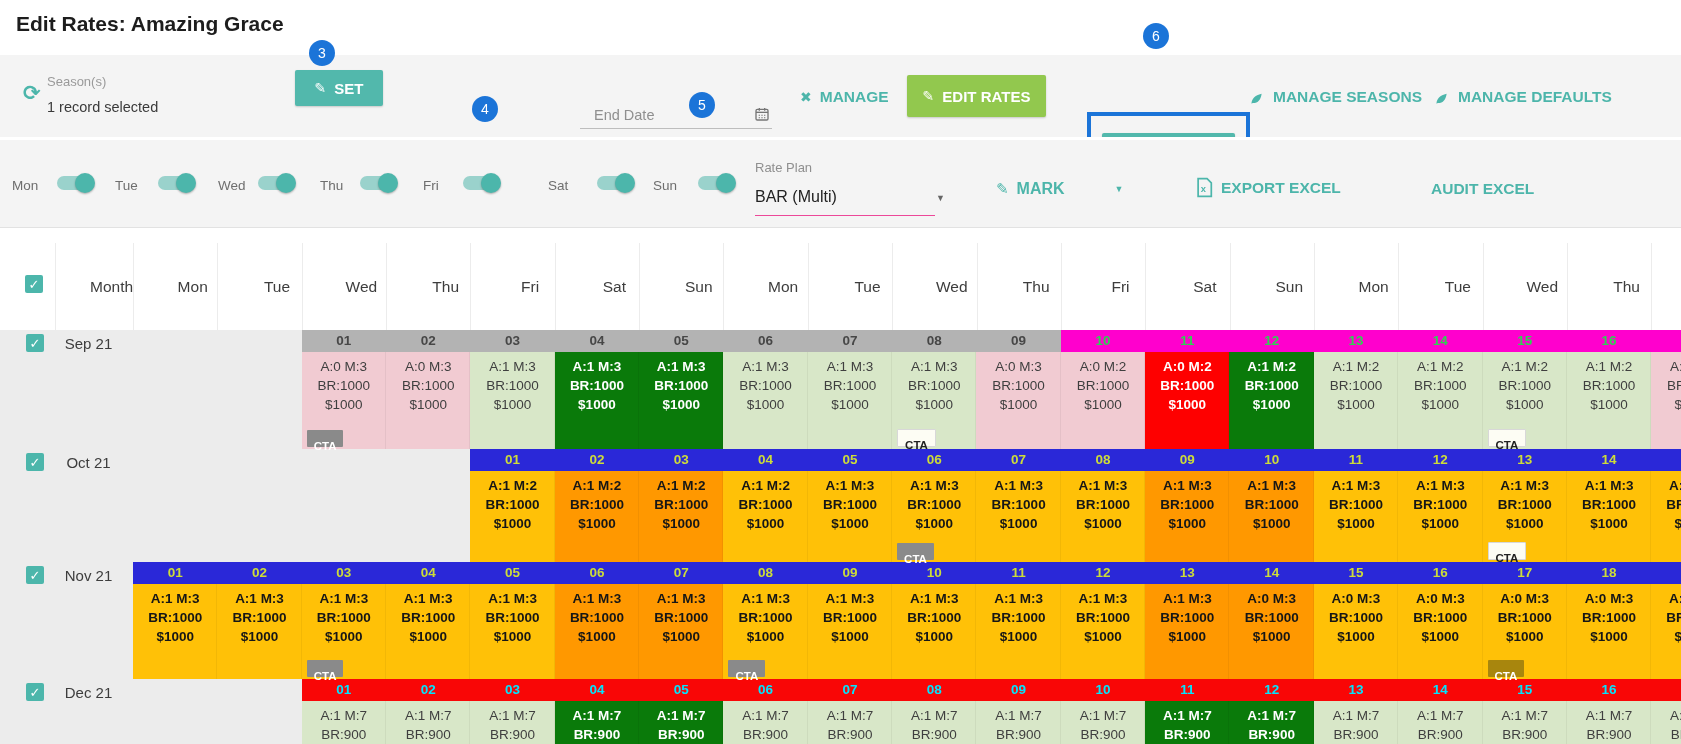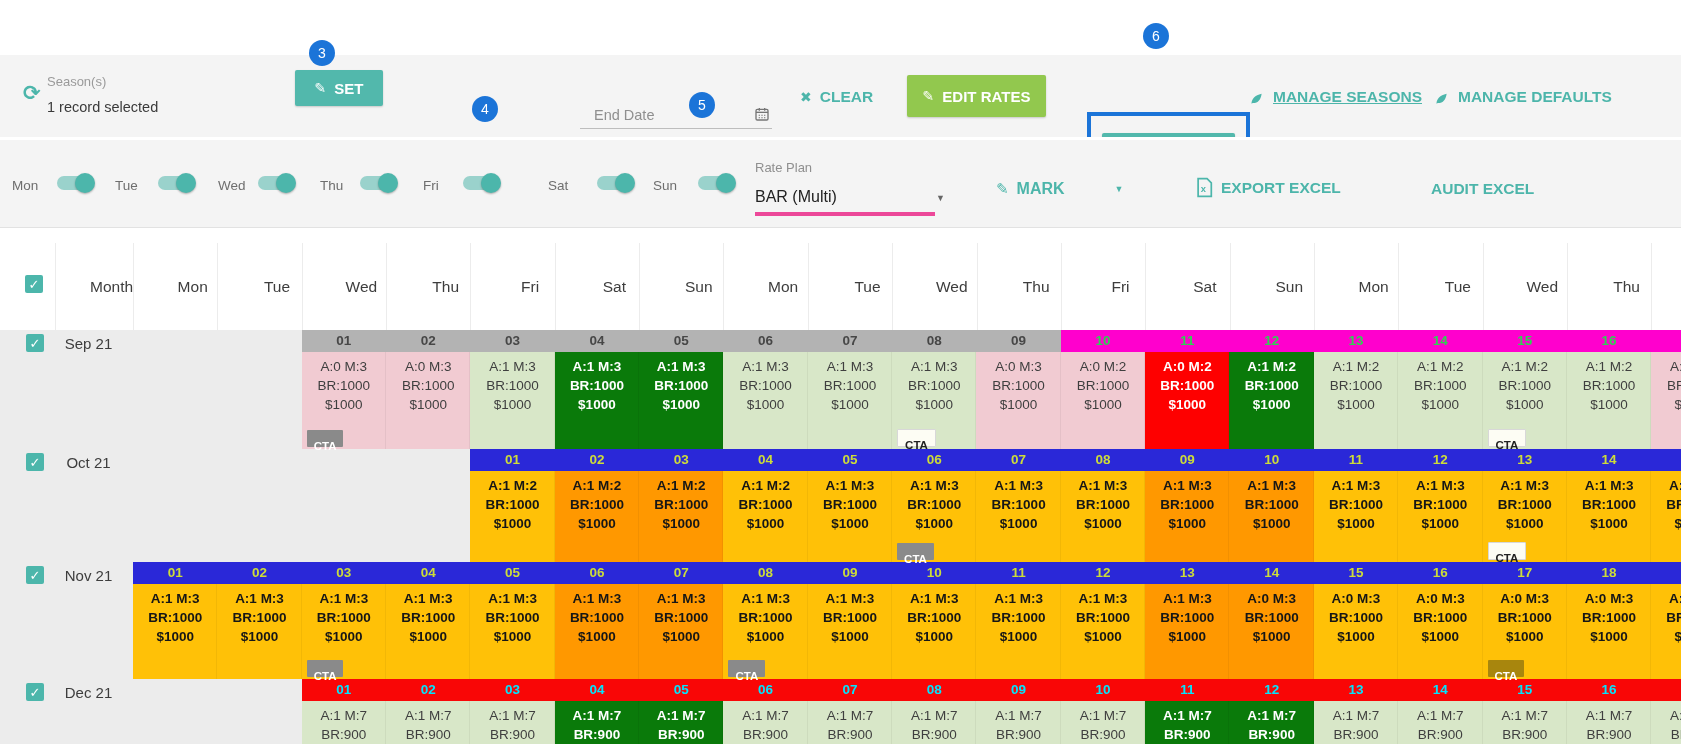--- a/index.html
+++ b/index.html
@@ -44,21 +44,21 @@
 
   
   .tlabel { position:absolute; top:38px; font-size:13.5px; color:#6e6e6e; }
   .tswitch { position:absolute; top:36px; width:34px; height:14px; border-radius:7px;
              background:#9ad2cc; cursor:pointer; }
   .tswitch::after { content:''; position:absolute; right:-4px; top:-3px; width:20px; height:20px;
              border-radius:50%; background:#4cb6ab; box-shadow:0 1px 2px rgba(0,0,0,.3); }
 
   .rp-label { position:absolute; left:755px; top:20px; font-size:13px; color:#8f8f8f; }
   .rp-value { position:absolute; left:755px; top:48px; width:180px; height:28px;
-              border-bottom:4px solid #ec4899; font-size:16px; color:#222; cursor:pointer; }
+              border-bottom:1px solid #ec4899; font-size:16px; color:#222; cursor:pointer; }
   .rp-arrow { position:absolute; left:936px; top:53px; font-size:9px; color:#666; }
 
   .mark { left:996px; top:40px; font-size:16px; }
   .mark .pencil { font-size:15px; }
   .mark .arr { font-size:9px; margin-left:42px; }
   .export { left:1196px; top:37px; font-size:15.5px; }
   .audit { left:1431px; top:40px; font-size:15.5px; }
 
   
   .cb { display:inline-flex; width:18px; height:18px; background:#4cb6ab; border-radius:2px;
@@ -100,20 +100,23 @@
   .b-white { background:#fdfdf4; color:#222; border:1px solid #d8d8d8; line-height:15px; }
   .b-olive { background:#a8860d; color:#fff; }
 
   svg { display:block; }
 </style>
 </head>
 <body>
 
 <div class="app">
 
+  <div class="titlebar">
+    <div class="title">Edit Rates: Amazing Grace</div>
+  </div>
 
   <div class="toolbar1">
     <span class="refresh">⟳</span>
     <span class="seasons-label">Season(s)</span>
     <span class="seasons-status">1 record selected</span>
 
     <button class="btn btn-teal set-btn">
       <span class="pencil">✎</span>
       <span>SET</span>
     </button>
@@ -126,36 +129,36 @@
           <rect x="3" y="5" width="18" height="16" rx="2"></rect>
             <path d="M3 9.5h18"></path>
             <path d="M8 3v4M16 3v4"></path>
           <path d="M7 14h2M11 14h2M15 14h2M7 17.5h2M11 17.5h2M15 17.5h2" stroke-width="1.6"></path>
         </svg>
       </span>
     </div>
 
     <span class="link" style="left:800px; top:33px;">
       <span class="x">✖</span>
-      <span>CLEAR</span>
+      <span>MANAGE</span>
     </span>
 
     <button class="btn btn-green edit-rates-btn">
       <span class="pencil">✎</span>
       <span>EDIT RATES</span>
     </button>
 
     <div class="copy-box">
       <button class="btn btn-teal copy-btn">
         <span class="pencil">✎</span>
         <span>COPY DATES</span>
       </button>
     </div>
 
-    <span class="link" style="left:1247px; top:33px;text-decoration:underline;">
+    <span class="link" style="left:1247px; top:33px;">
       <svg width="18" height="18" viewBox="0 0 24 24" fill="#4cb6ab">
         <path d="M6 21c0-6.5 4.5-11.5 13.5-13.5C18.5 15 15 20 8 20c-.7 0-1.3.3-2 1z"></path>
       </svg>
       <span>MANAGE SEASONS</span>
     </span>
 
     <span class="link" style="left:1432px; top:33px;">
       <svg width="18" height="18" viewBox="0 0 24 24" fill="#4cb6ab">
         <path d="M6 21c0-6.5 4.5-11.5 13.5-13.5C18.5 15 15 20 8 20c-.7 0-1.3.3-2 1z"></path>
       </svg>

